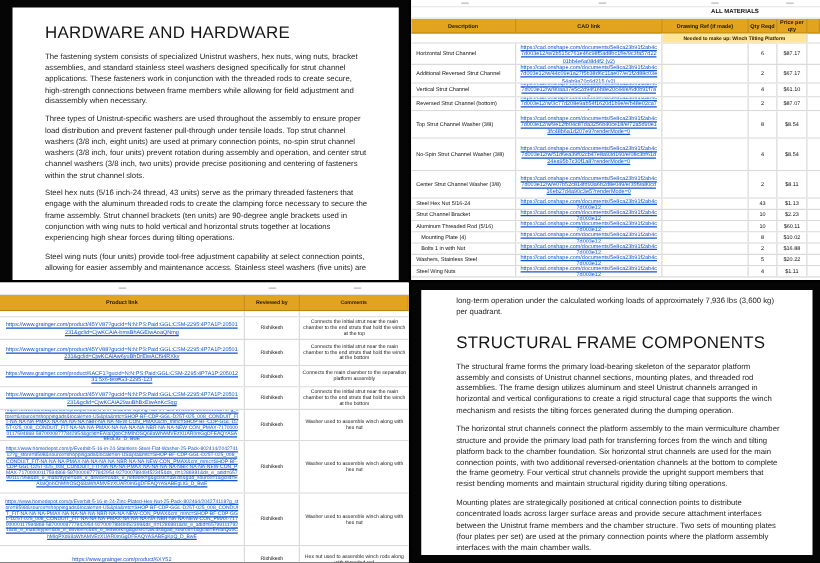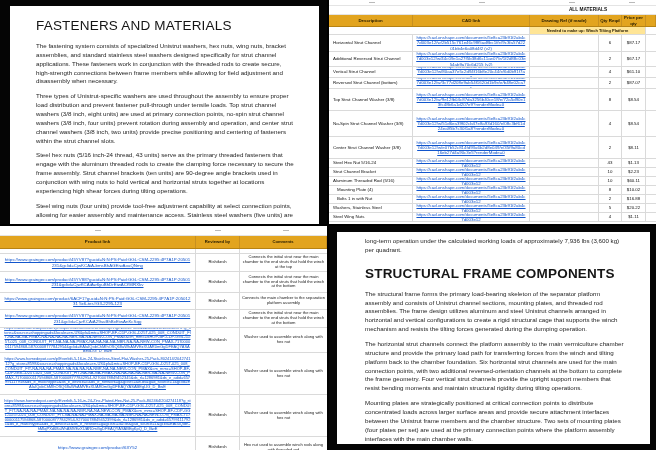--- a/index.html
+++ b/index.html
@@ -4,21 +4,21 @@
 <style>
   html,body{margin:0;padding:0;background:#000;}
   body{width:656px;height:450px;overflow:hidden;font-family:"Liberation Sans",sans-serif;}
   .grid{display:grid;width:656px;height:450px;grid-template-columns:327px 327px;grid-template-rows:224px 224px;gap:2px;background:#000;}
   .q{position:relative;overflow:hidden;background:#fff;}
   .q-doc{background:#050505;}
   .page{position:absolute;background:#fff;box-sizing:border-box;}
   .page-tl{left:10px;top:6px;width:309px;height:218px;padding:12px 25px 0 26px;}
   .page-br{left:8px;top:6px;width:313px;height:212px;padding:5px 25px 0 28px;}
   h1.doc{font-size:13.5px;font-weight:400;color:#151515;margin:0 0 9px 0;letter-spacing:.2px;white-space:nowrap;}
-  .page-br h1.doc{margin-top:11px;font-weight:bold;}
+  .page-br h1.doc{margin-top:11px;}
   p.doc{font-size:6.2px;line-height:1.43;color:#242424;margin:0 0 6px 0;}
   
   .sheet{position:absolute;inset:0;background:#fff;font-size:4.4px;color:#111;}
   .colstrip{position:relative;background:#fff;border-bottom:1px solid #e4e4e4;box-sizing:border-box;}
   .tick{position:absolute;top:45%;width:6px;height:1px;background:#b9b9b9;}
   .row{display:flex;box-sizing:border-box;border-bottom:1px solid #dadada;background:#fff;}
   .cell{box-sizing:border-box;border-right:1px solid #dadada;overflow:hidden;display:flex;align-items:center;justify-content:center;text-align:center;line-height:1.18;}
   .hdr{background:#E2A41F;font-weight:bold;color:#241a00;border-bottom:1px solid #b78313;}
   .hdr .cell{border-right:1px solid #c89020;}
   
@@ -42,21 +42,21 @@
   .small-url{font-size:4px;line-height:1.16;}
   .comment{color:#222;}
 </style>
 </head>
 <body>
 
 <div class="grid">
 
   <section class="q q-doc">
     <div class="page page-tl">
-      <h1 class="doc">FASTENERS AND MATERIALS</h1>
+      <h1 class="doc">HARDWARE AND HARDWARE</h1>
       <p class="doc">The fastening system consists of specialized Unistrut washers, hex nuts, wing nuts, bracket assemblies, and standard stainless steel washers designed specifically for strut channel applications. These fasteners work in conjunction with the threaded rods to create secure, high-strength connections between frame members while allowing for field adjustment and disassembly when necessary.</p>
       <p class="doc">Three types of Unistrut-specific washers are used throughout the assembly to ensure proper load distribution and prevent fastener pull-through under tensile loads. Top strut channel washers (3/8 inch, eight units) are used at primary connection points, no-spin strut channel washers (3/8 inch, four units) prevent rotation during assembly and operation, and center strut channel washers (3/8 inch, two units) provide precise positioning and centering of fasteners within the strut channel slots.</p>
       <p class="doc">Steel hex nuts (5/16 inch-24 thread, 43 units) serve as the primary threaded fasteners that engage with the aluminum threaded rods to create the clamping force necessary to secure the frame assembly. Strut channel brackets (ten units) are 90-degree angle brackets used in conjunction with wing nuts to hold vertical and horizontal struts together at locations experiencing high shear forces during tilting operations.</p>
       <p class="doc">Steel wing nuts (four units) provide tool-free adjustment capability at select connection points, allowing for easier assembly and maintenance access. Stainless steel washers (five units) are</p>
     </div>
   </section>
 
   <section class="q">
     <div class="sheet">
       <div class="colstrip" style="height:6px;">

